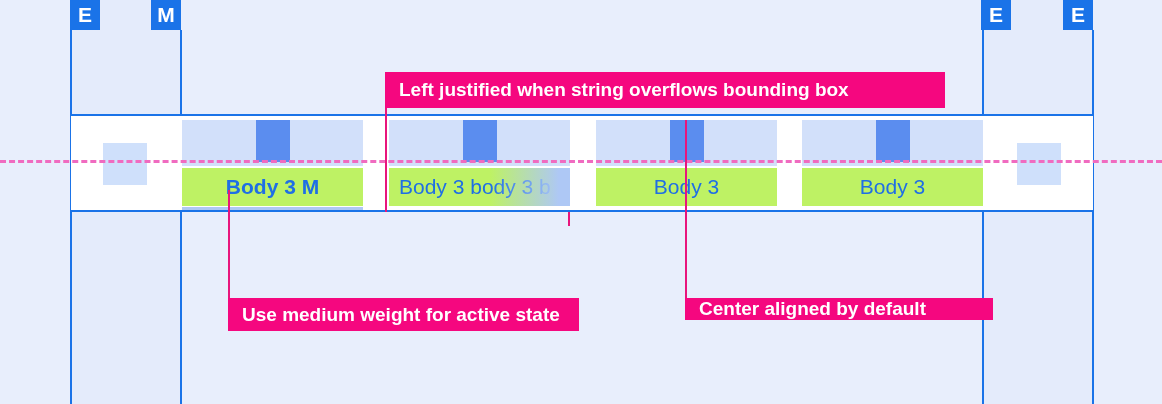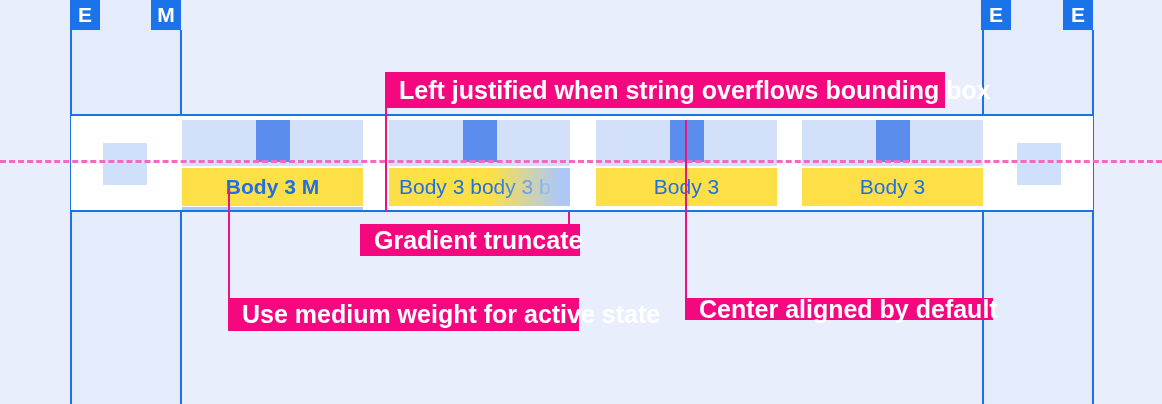--- a/index.html
+++ b/index.html
@@ -98,21 +98,21 @@
     background: #5b8def;
     left: 50%;
     margin-left: -17px;
   }
   .tab-label-band {
     position: absolute;
     left: 0;
     right: 0;
     top: 48px;
     height: 38px;
-    background: #fde047;
+    background: #bef264;
     overflow: hidden;
   }
   .tab-label {
     position: absolute;
     left: 0;
     right: 0;
     top: 0;
     height: 38px;
     line-height: 38px;
     text-align: center;
@@ -155,21 +155,21 @@
     top: 160px;
     height: 0;
     border-top: 3px dashed #f06bc0;
   }
 
   
   .anno {
     position: absolute;
     background: #f5077f;
     color: #ffffff;
-    font-size: 25px;
+    font-size: 19px;
     font-weight: bold;
     white-space: nowrap;
     display: flex;
     align-items: center;
     padding: 4px 14px;
     box-sizing: border-box;
   }
 
   
   .leader {
@@ -245,19 +245,18 @@
 
   <div id="baseline"></div>
 
   <div class="leader" style="left:385px; top:108px; height:104px;"></div>
   <div class="leader" style="left:568px; top:212px; height:14px;"></div>
   <div class="leader" style="left:228px; top:190px; height:108px;"></div>
   <div class="leader" style="left:685px; top:120px; height:178px;"></div>
 
   <div class="anno" style="left:385px; top:72px; width:560px; height:36px;">Left justified when string overflows bounding box</div>
 
-  <div class="anno" style="left:360px; top:224px; width:220px; height:32px;">Gradient truncate</div>
 
   <div class="anno" style="left:228px; top:298px; width:351px; height:33px;">Use medium weight for active state</div>
 
   <div class="anno" style="left:685px; top:298px; width:308px; height:22px;">Center aligned by default</div>
 
 </div>
 
 </body></html>

